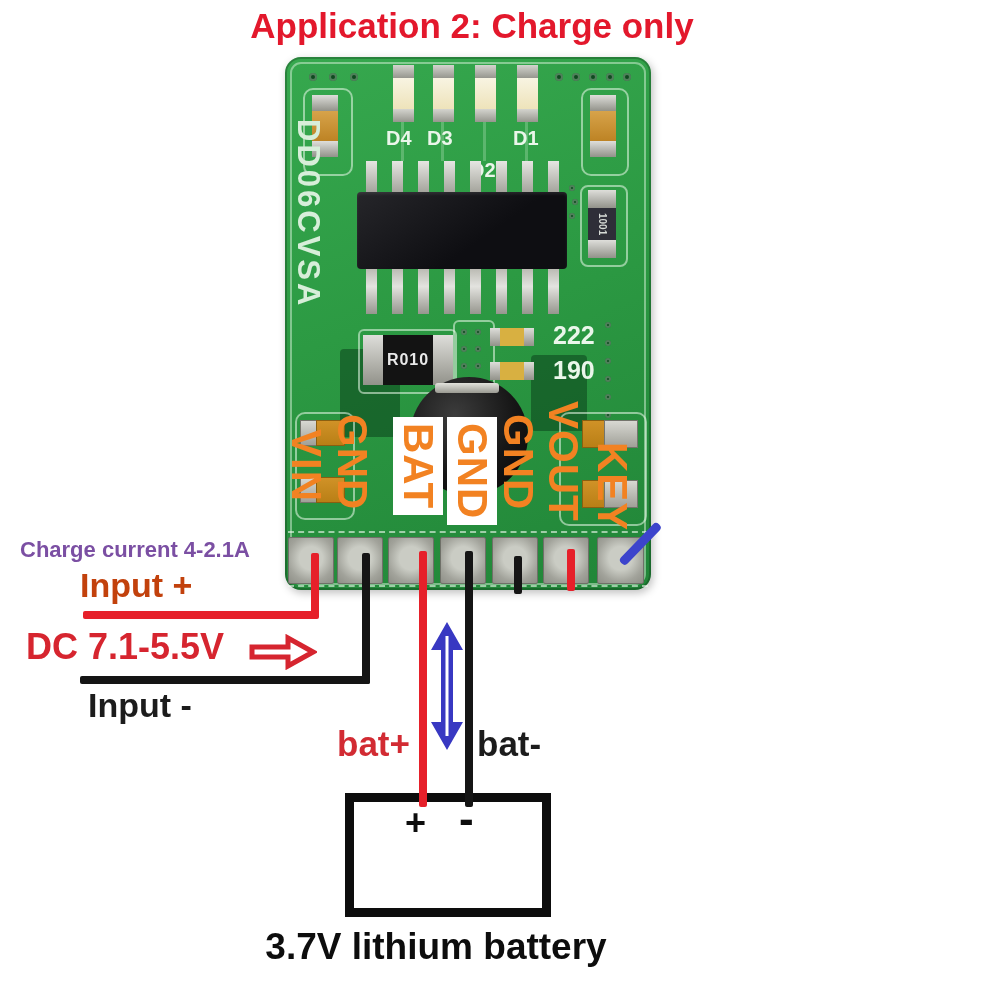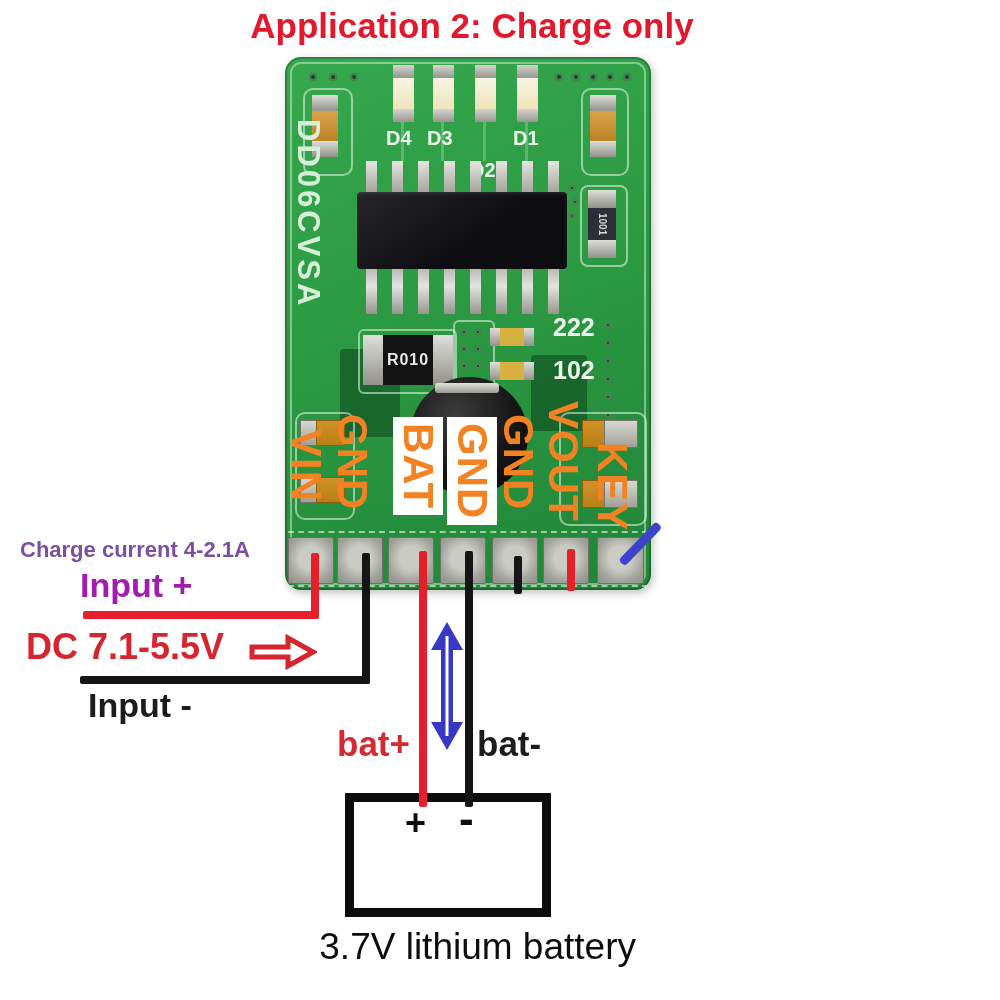--- a/index.html
+++ b/index.html
@@ -72,22 +72,22 @@
             color:#f28222;line-height:1;letter-spacing:1px;z-index:3;}
   .pinlabel.boxed{background:#fff;padding:6px 4px;z-index:2;}
 
   .wire{position:absolute;border-radius:2px;z-index:5;}
   .red{background:#e6202a;}
   .blk{background:#151515;}
 
   .battery{position:absolute;left:345px;top:793px;width:188px;height:106px;
            border:9px solid #0d0d0d;background:#fff;z-index:4;}
   .term{position:absolute;font-weight:bold;color:#0d0d0d;z-index:6;}
-  .batlabel{position:absolute;left:236px;top:926px;width:400px;text-align:right;
-            font-size:37px;font-weight:normal;color:#0d0d0d;}
+  .batlabel{position:absolute;left:236px;top:926px;width:400px;text-align:center;
+            font-size:37px;font-weight:bold;color:#0d0d0d;}
 
   .ann{position:absolute;font-weight:bold;z-index:6;}
   .key-arrow{position:absolute;left:620px;top:556px;width:54px;height:9px;background:#3c44cc;
              border-radius:4px;transform:rotate(-46deg);transform-origin:4px 4px;z-index:5;}
   svg{position:absolute;z-index:6;}
 </style>
 </head>
 <body>
 
 <div class="title">Application 2: Charge only</div>
@@ -198,22 +198,22 @@
   <div class="ycap" style="top:271px;">
       <div class="e"></div>
       <div class="ym"></div>
       <div class="e"></div>
     </div>
   <div class="ycap" style="top:305px;">
       <div class="e"></div>
       <div class="ym"></div>
       <div class="e"></div>
     </div>
-  <div class="complab" style="top:256px;">222</div>
-  <div class="complab" style="top:299px;">102</div>
+  <div class="complab" style="top:264px;">222</div>
+  <div class="complab" style="top:299px;">190</div>
 
   <div class="via sm" style="left:320px;top:265px;"></div>
   <div class="via sm" style="left:320px;top:283px;"></div>
   <div class="via sm" style="left:320px;top:301px;"></div>
   <div class="via sm" style="left:320px;top:319px;"></div>
   <div class="via sm" style="left:320px;top:337px;"></div>
   <div class="via sm" style="left:320px;top:355px;"></div>
 
   <div class="inductor"></div>
   <div class="ind-tab"></div>
@@ -266,17 +266,17 @@
 <svg style="left:249px;top:634px;" width="68" height="36" viewBox="0 0 68 36">
   <polygon points="3,13 39,13 39,4 64,18 39,32 39,23 3,23" fill="#ffffff" stroke="#d6252f" stroke-width="5" stroke-linejoin="miter"></polygon>
 </svg>
 
 <div class="battery"></div>
 <div class="term" style="left:405px;top:802px;font-size:36px;">+</div>
 <div class="term" style="left:459px;top:794px;font-size:44px;">-</div>
 <div class="batlabel">3.7V lithium battery</div>
 
 <div class="ann" style="left:20px;top:537px;font-size:22px;color:#7b4fa3;">Charge current 4-2.1A</div>
-<div class="ann" style="left:80px;top:566px;font-size:34px;color:#a21caf;">Input +</div>
+<div class="ann" style="left:80px;top:566px;font-size:34px;color:#c2410c;">Input +</div>
 <div class="ann" style="left:26px;top:626px;font-size:36px;color:#d6252f;">DC 7.1-5.5V</div>
 <div class="ann" style="left:88px;top:686px;font-size:34px;color:#1c1c1c;">Input -</div>
 <div class="ann" style="left:337px;top:724px;font-size:35px;color:#d22b33;">bat+</div>
 <div class="ann" style="left:477px;top:724px;font-size:35px;color:#1c1c1c;">bat-</div>
 
 </body></html>

